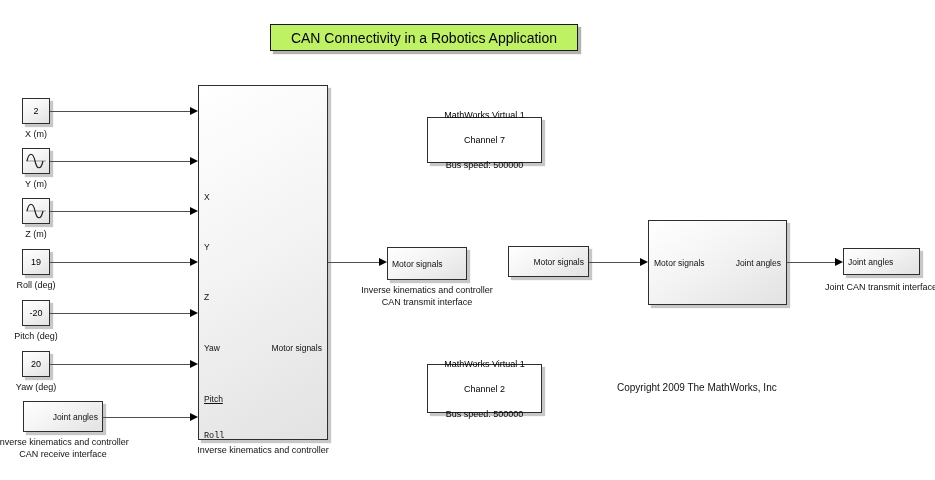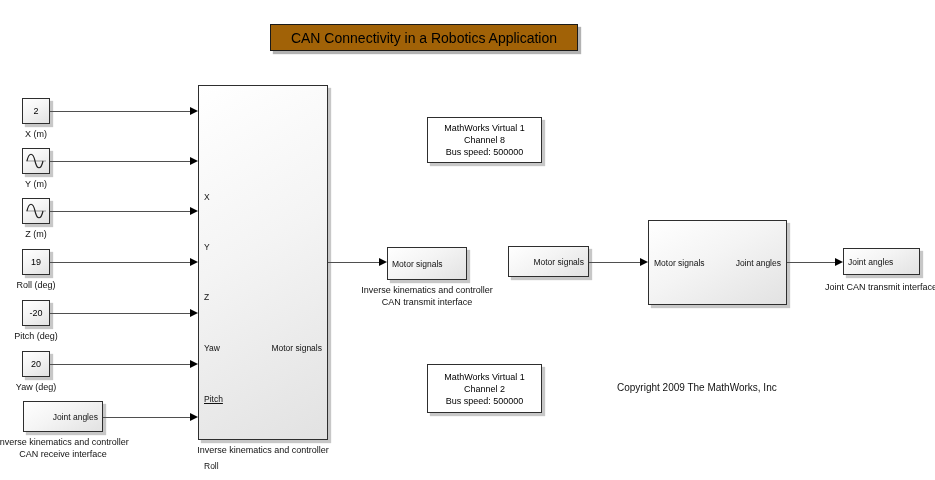--- a/index.html
+++ b/index.html
@@ -5,38 +5,38 @@
   html,body{margin:0;padding:0;background:#fff;}
   .canvas{
     position:relative;width:935px;height:480px;background:#ffffff;overflow:hidden;
     font-family:"Liberation Sans","DejaVu Sans",sans-serif;color:#000;
   }
   .blk{
     position:absolute;box-sizing:border-box;border:1px solid #2e2e2e;
     background:linear-gradient(150deg,#ffffff 0%,#f4f4f4 45%,#e2e2e2 100%);
     box-shadow:3px 3px 1px rgba(0,0,0,0.22);
   }
-  .white{background:#ffffff;}
+  .white{background:#ffffff;gap:13px;}
   .src{width:28px;height:26px;display:flex;align-items:center;justify-content:center;}
   .val{font-size:9px;}
   .lbl{
     position:absolute;font-size:9px;line-height:12px;text-align:center;color:#111;
   }
   .port{
     position:absolute;font-size:8.5px;line-height:10px;white-space:nowrap;color:#111;
   }
   .wire{position:absolute;height:1px;background:#4f4f4f;}
   .arrow{
     position:absolute;width:0;height:0;
     border-top:4px solid transparent;border-bottom:4px solid transparent;
     border-left:8px solid #000;
   }
   .titlebox{
     position:absolute;left:270px;top:24px;width:308px;height:27px;box-sizing:border-box;
-    border:1px solid #1a1a1a;background:#a16207;box-shadow:3px 3px 1px rgba(0,0,0,0.30);
+    border:1px solid #1a1a1a;background:#bef264;box-shadow:3px 3px 1px rgba(0,0,0,0.30);
     display:flex;align-items:center;justify-content:center;font-size:14px;
   }
   .chan{
     display:flex;flex-direction:column;align-items:center;justify-content:center;
     font-size:9px;line-height:12px;text-align:center;
   }
   .ifc{display:flex;align-items:center;}
   .ifc .port{position:static;}
   .copy{position:absolute;font-size:10px;color:#111;white-space:nowrap;}
 </style>
@@ -107,40 +107,40 @@
   <div class="arrow" style="left:190px;top:360px;"></div>
   <div class="wire" style="left:103px;top:417px;width:87px;"></div>
   <div class="arrow" style="left:190px;top:413px;"></div>
 
   <div class="blk" style="left:198px;top:85px;width:130px;height:355px;">
     <span class="port" style="left:5px;top:106px;">X</span>
     <span class="port" style="left:5px;top:156px;">Y</span>
     <span class="port" style="left:5px;top:206px;">Z</span>
     <span class="port" style="left:5px;top:257px;">Yaw</span>
     <span class="port" style="left:5px;top:308px;text-decoration:underline;">Pitch</span>
-    <span class="port" style="left:5px;top:375px;">Roll</span>
+    <span class="port" style="left:5px;top:345px;font-family:Liberation Mono, monospace;">Roll</span>
 
     <span class="port" style="right:5px;top:257px;">Motor signals</span>
   </div>
   <div class="lbl" style="left:163px;top:444px;width:200px;">Inverse kinematics and controller</div>
 
   <div class="wire" style="left:328px;top:262px;width:51px;"></div>
   <div class="arrow" style="left:379px;top:258px;"></div>
 
   <div class="blk ifc" style="left:387px;top:247px;width:80px;height:33px;padding-left:4px;">
     <span class="port">Motor signals</span>
   </div>
   <div class="lbl" style="left:342px;top:284px;width:170px;">
     <span>Inverse kinematics and controller</span><br>
     <span>CAN transmit interface</span>
   </div>
 
   <div class="blk white chan" style="left:427px;top:117px;width:115px;height:46px;">
     <span>MathWorks Virtual 1</span>
-    <span>Channel 8</span>
+    <span>Channel 7</span>
     <span>Bus speed: 500000</span>
   </div>
 
   <div class="blk ifc" style="left:508px;top:246px;width:81px;height:31px;justify-content:flex-end;padding-right:4px;">
     <span class="port">Motor signals</span>
   </div>
 
   <div class="wire" style="left:589px;top:262px;width:51px;"></div>
   <div class="arrow" style="left:640px;top:258px;"></div>
 

